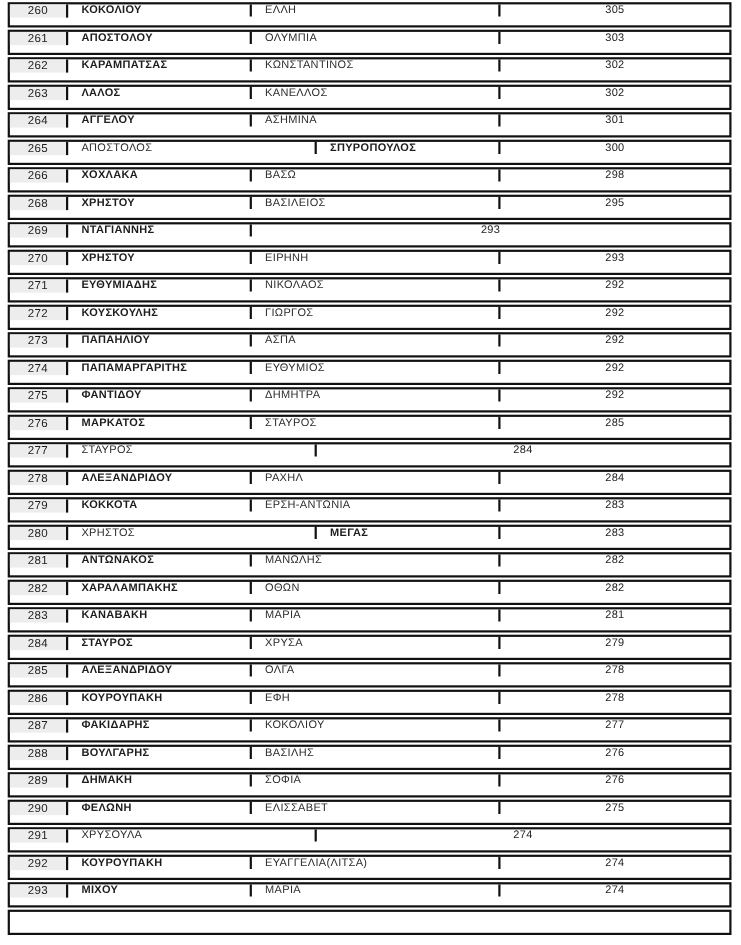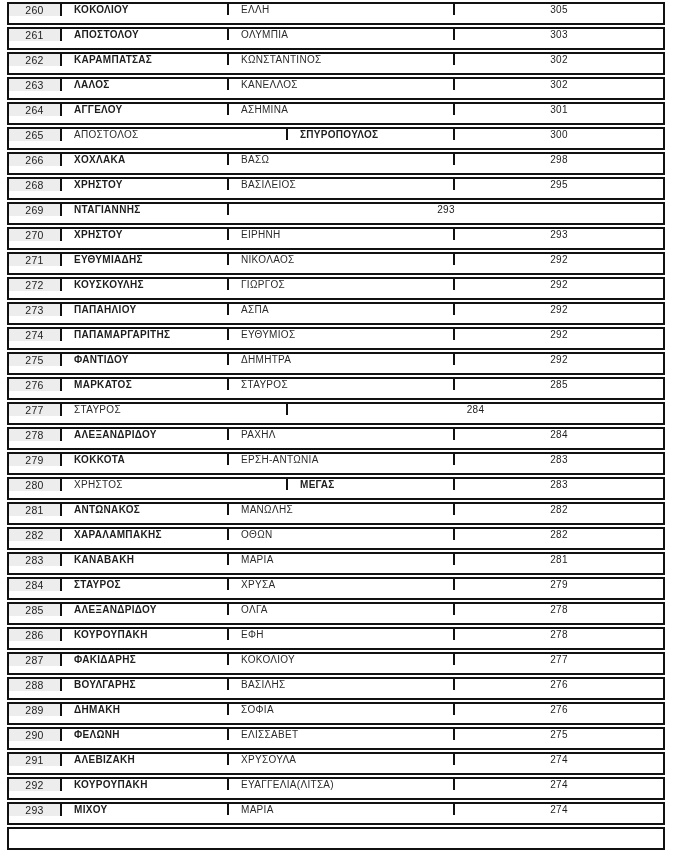--- a/index.html
+++ b/index.html
@@ -275,21 +275,20 @@
 
   <div class="t-row">
     <div class="cell cell-rank">290</div>
     <div class="cell cell-surname">ΦΕΛΩΝΗ</div>
     <div class="cell cell-first">ΕΛΙΣΣΑΒΕΤ</div>
     <div class="cell cell-score">275</div>
   </div>
 
   <div class="t-row">
     <div class="cell cell-rank">291</div>
-    <div class="cell cell-surname">ΑΛΕΒΙΖΑΚΗ</div>
     <div class="cell cell-first">ΧΡΥΣΟΥΛΑ</div>
     <div class="cell cell-score">274</div>
   </div>
 
   <div class="t-row">
     <div class="cell cell-rank">292</div>
     <div class="cell cell-surname">ΚΟΥΡΟΥΠΑΚΗ</div>
     <div class="cell cell-first">ΕΥΑΓΓΕΛΙΑ(ΛΙΤΣΑ)</div>
     <div class="cell cell-score">274</div>
   </div>

